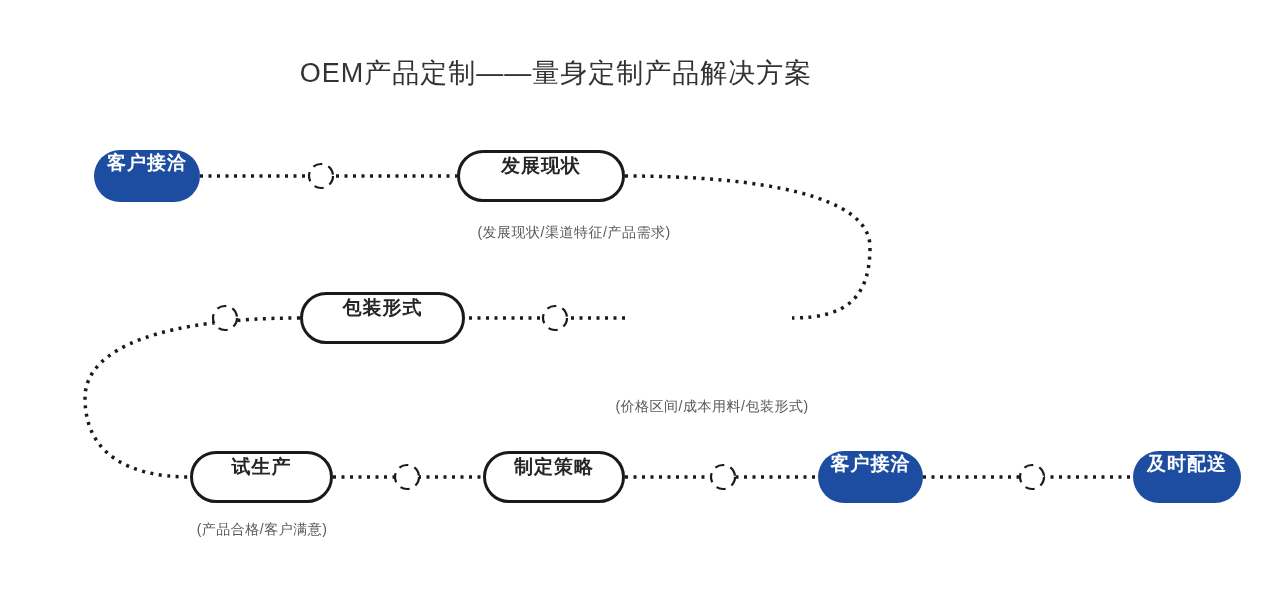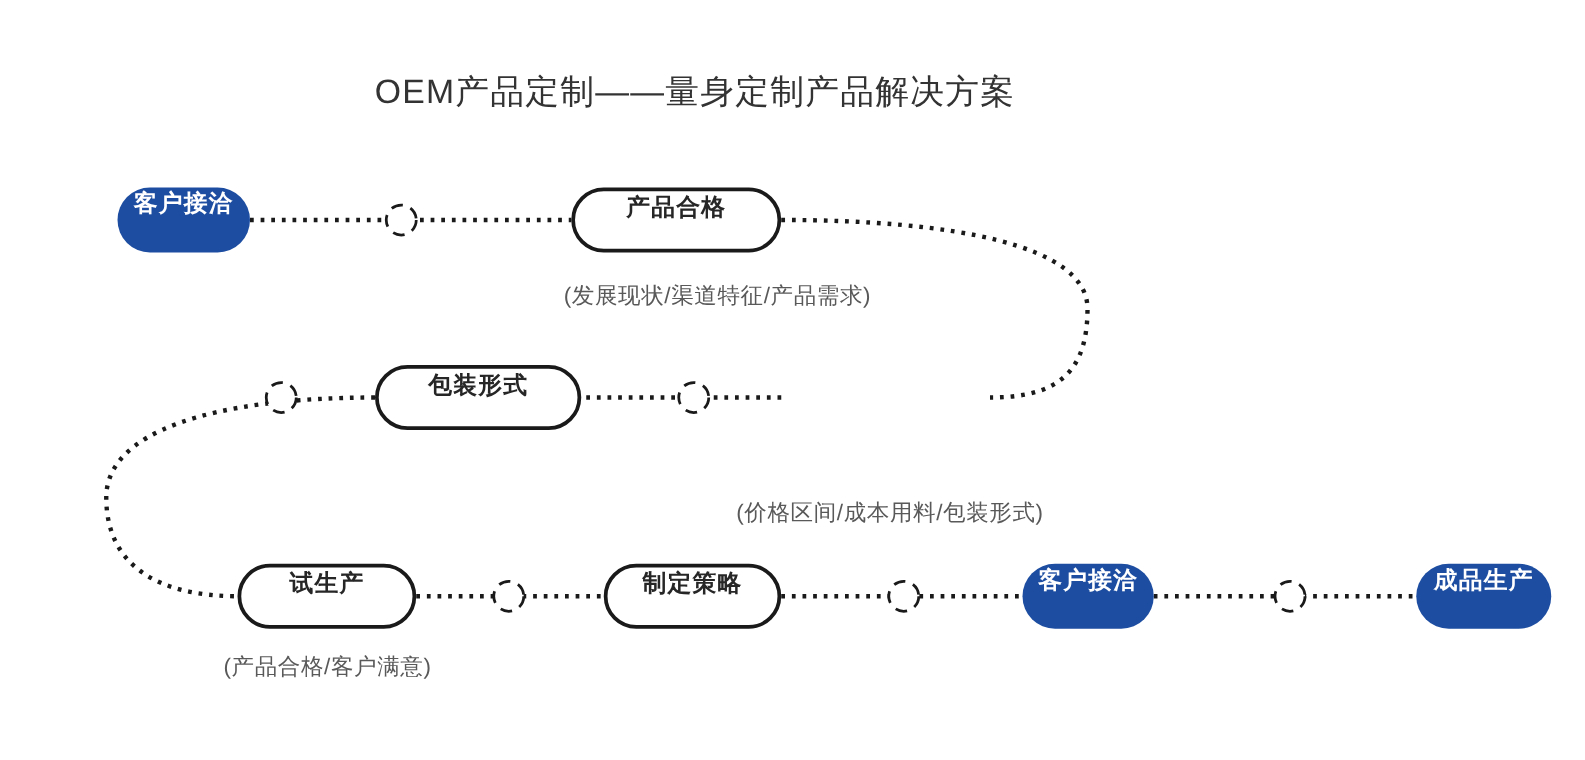--- a/index.html
+++ b/index.html
@@ -45,21 +45,21 @@
     border:3px solid var(--line_dark);
     color:var(--node_text);
   }
   .flow-node.blue{
     background:var(--accent_blue);
     color:#ffffff;
   }
   .node-note{
     position:absolute;
     transform:translateX(-50%);
-    font-size:18px;
+    font-size:14px;
     color:var(--note_gray);
     white-space:nowrap;
     letter-spacing:0.5px;
   }
   
   .pos-customer-contact{left:94px;top:150px;width:106px;}
   .pos-understand-needs{left:457px;top:150px;width:168px;}
   .pos-select-materials{left:300px;top:292px;width:165px;}
   .pos-make-strategy{left:625px;top:292px;width:167px;}
   .pos-trial-production{left:190px;top:451px;width:143px;}
@@ -95,42 +95,42 @@
       <circle cx="723" cy="477" r="12"></circle>
       <circle cx="1032" cy="477" r="12"></circle>
     </g>
   </svg>
 
   <div class="flow-node blue pos-customer-contact">
     <span>客户接洽</span>
   </div>
 
   <div class="flow-node outline pos-understand-needs">
-    <span>产品合格</span>
+    <span>发展现状</span>
   </div>
 
   <div class="flow-node outline pos-select-materials">
     <span>包装形式</span>
   </div>
 
 
   <div class="flow-node outline pos-trial-production">
     <span>试生产</span>
   </div>
 
   <div class="flow-node outline pos-finished-production">
     <span>制定策略</span>
   </div>
 
   <div class="flow-node blue pos-packaging">
     <span>客户接洽</span>
   </div>
 
   <div class="flow-node blue pos-timely-delivery">
-    <span>成品生产</span>
+    <span>及时配送</span>
   </div>
 
   <div class="node-note pos-note-understand">(发展现状/渠道特征/产品需求)</div>
 
   <div class="node-note pos-note-strategy">(价格区间/成本用料/包装形式)</div>
 
   <div class="node-note pos-note-trial">(产品合格/客户满意)</div>
 
 </div>
 

